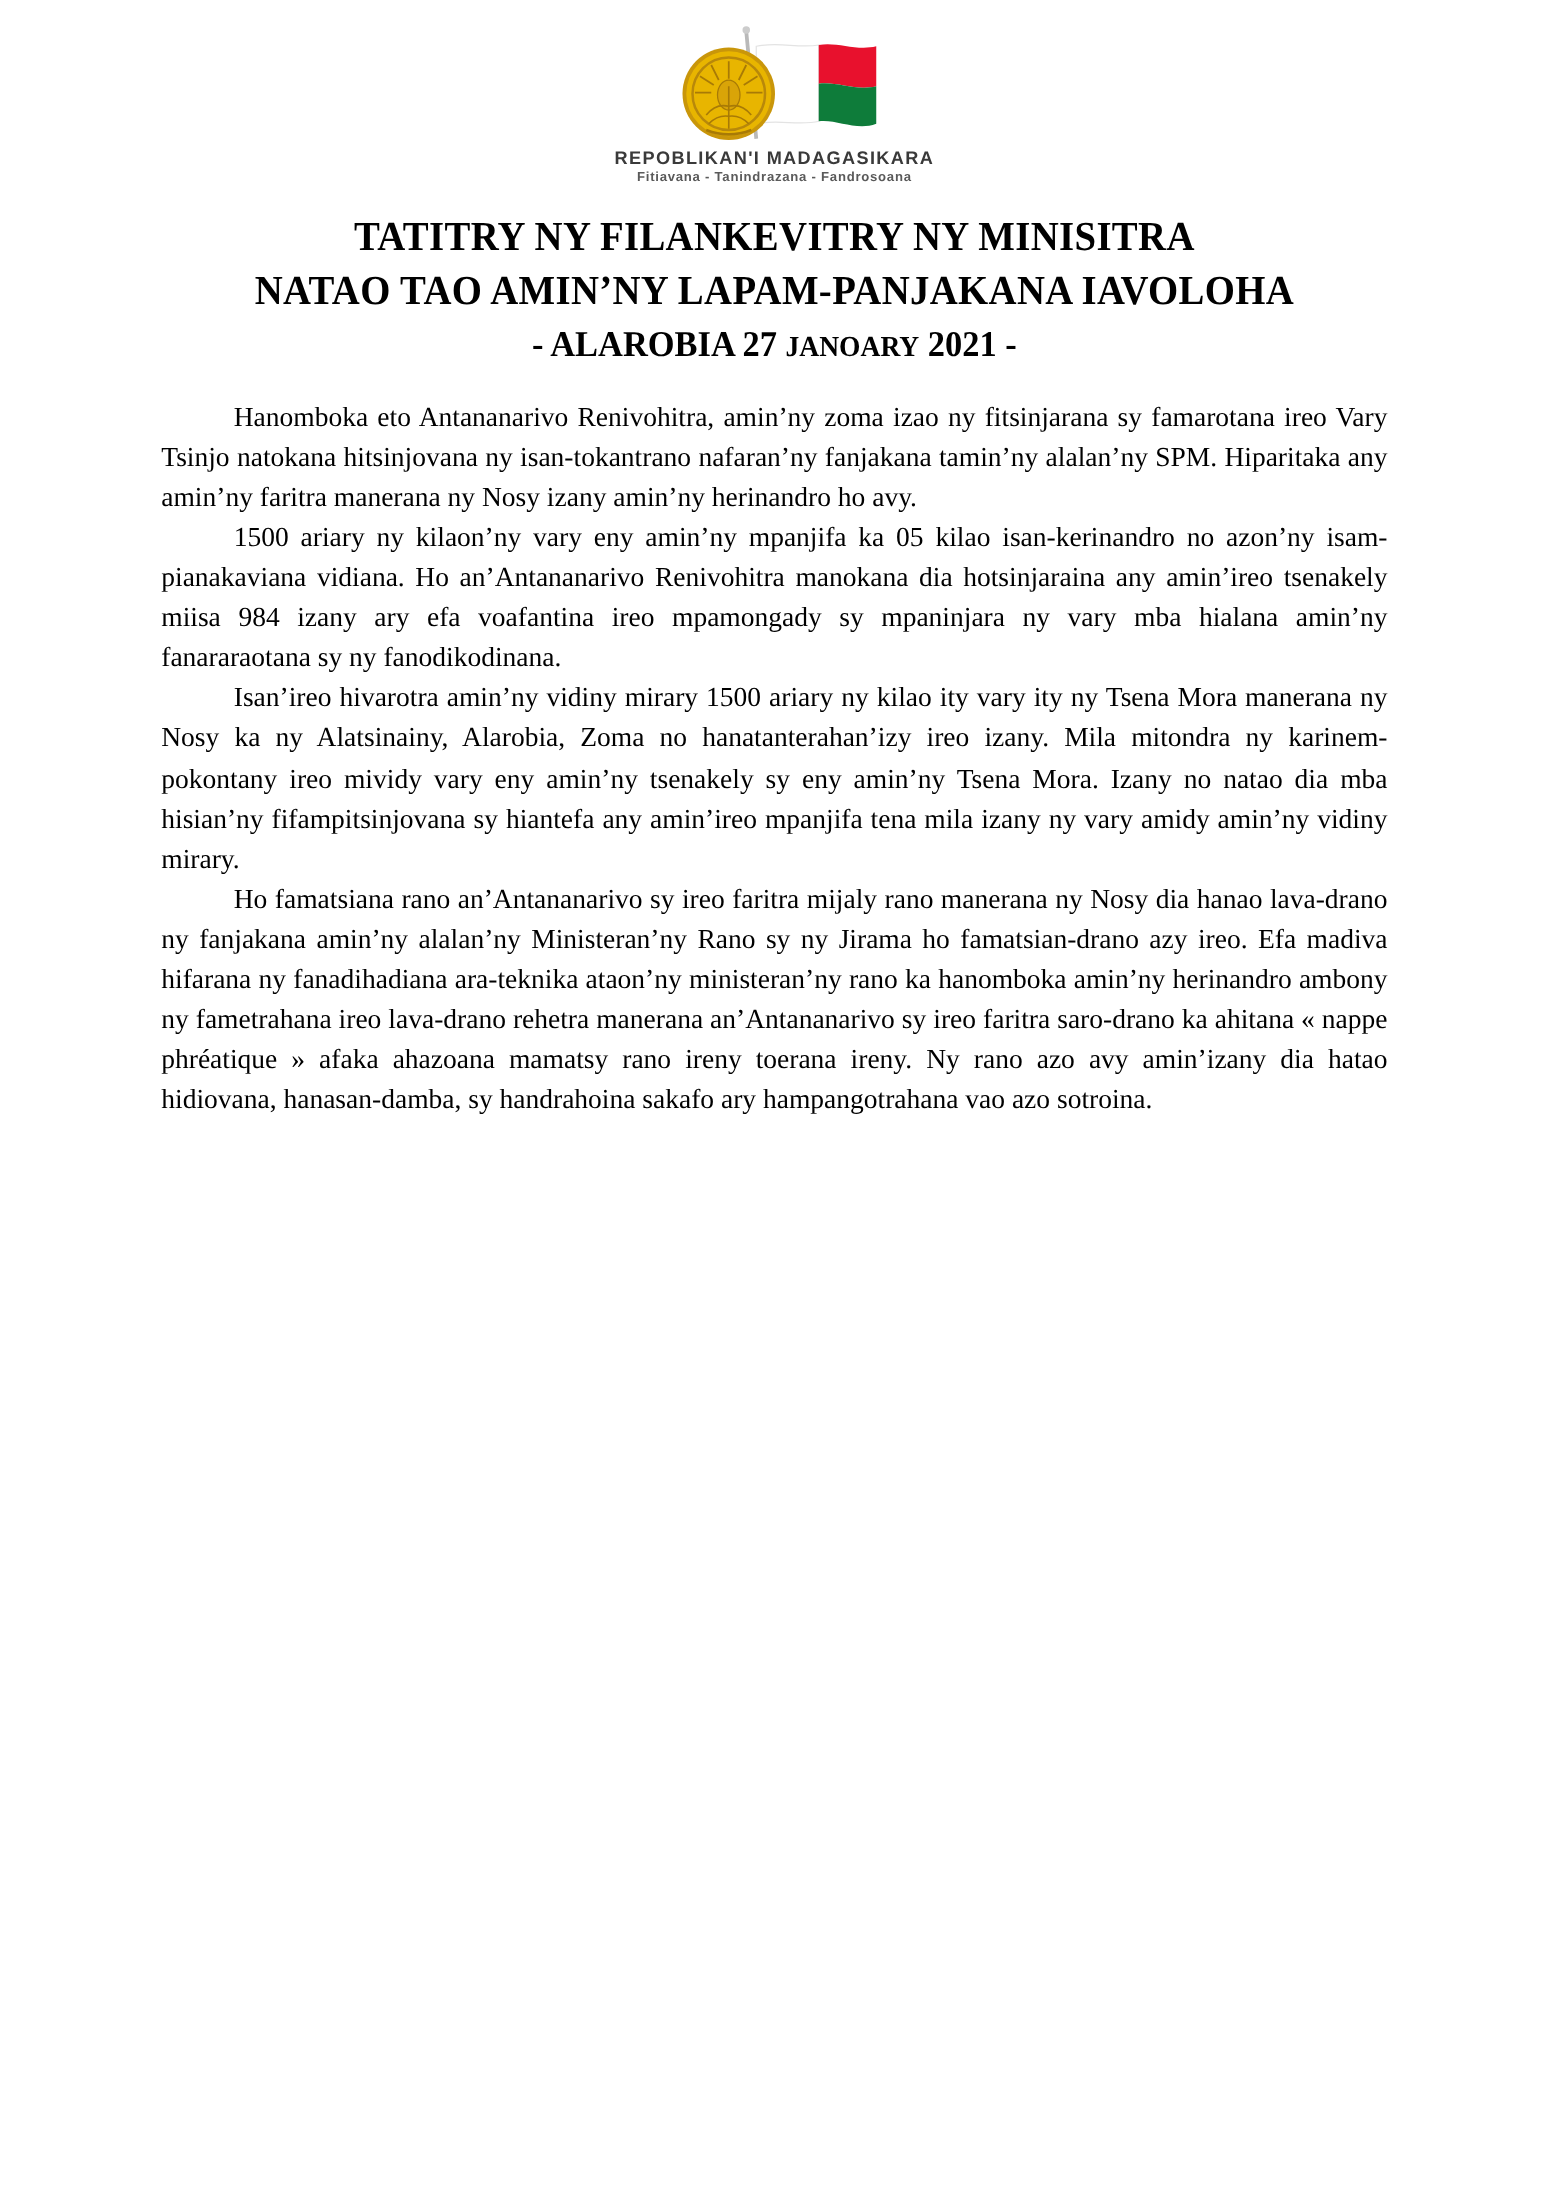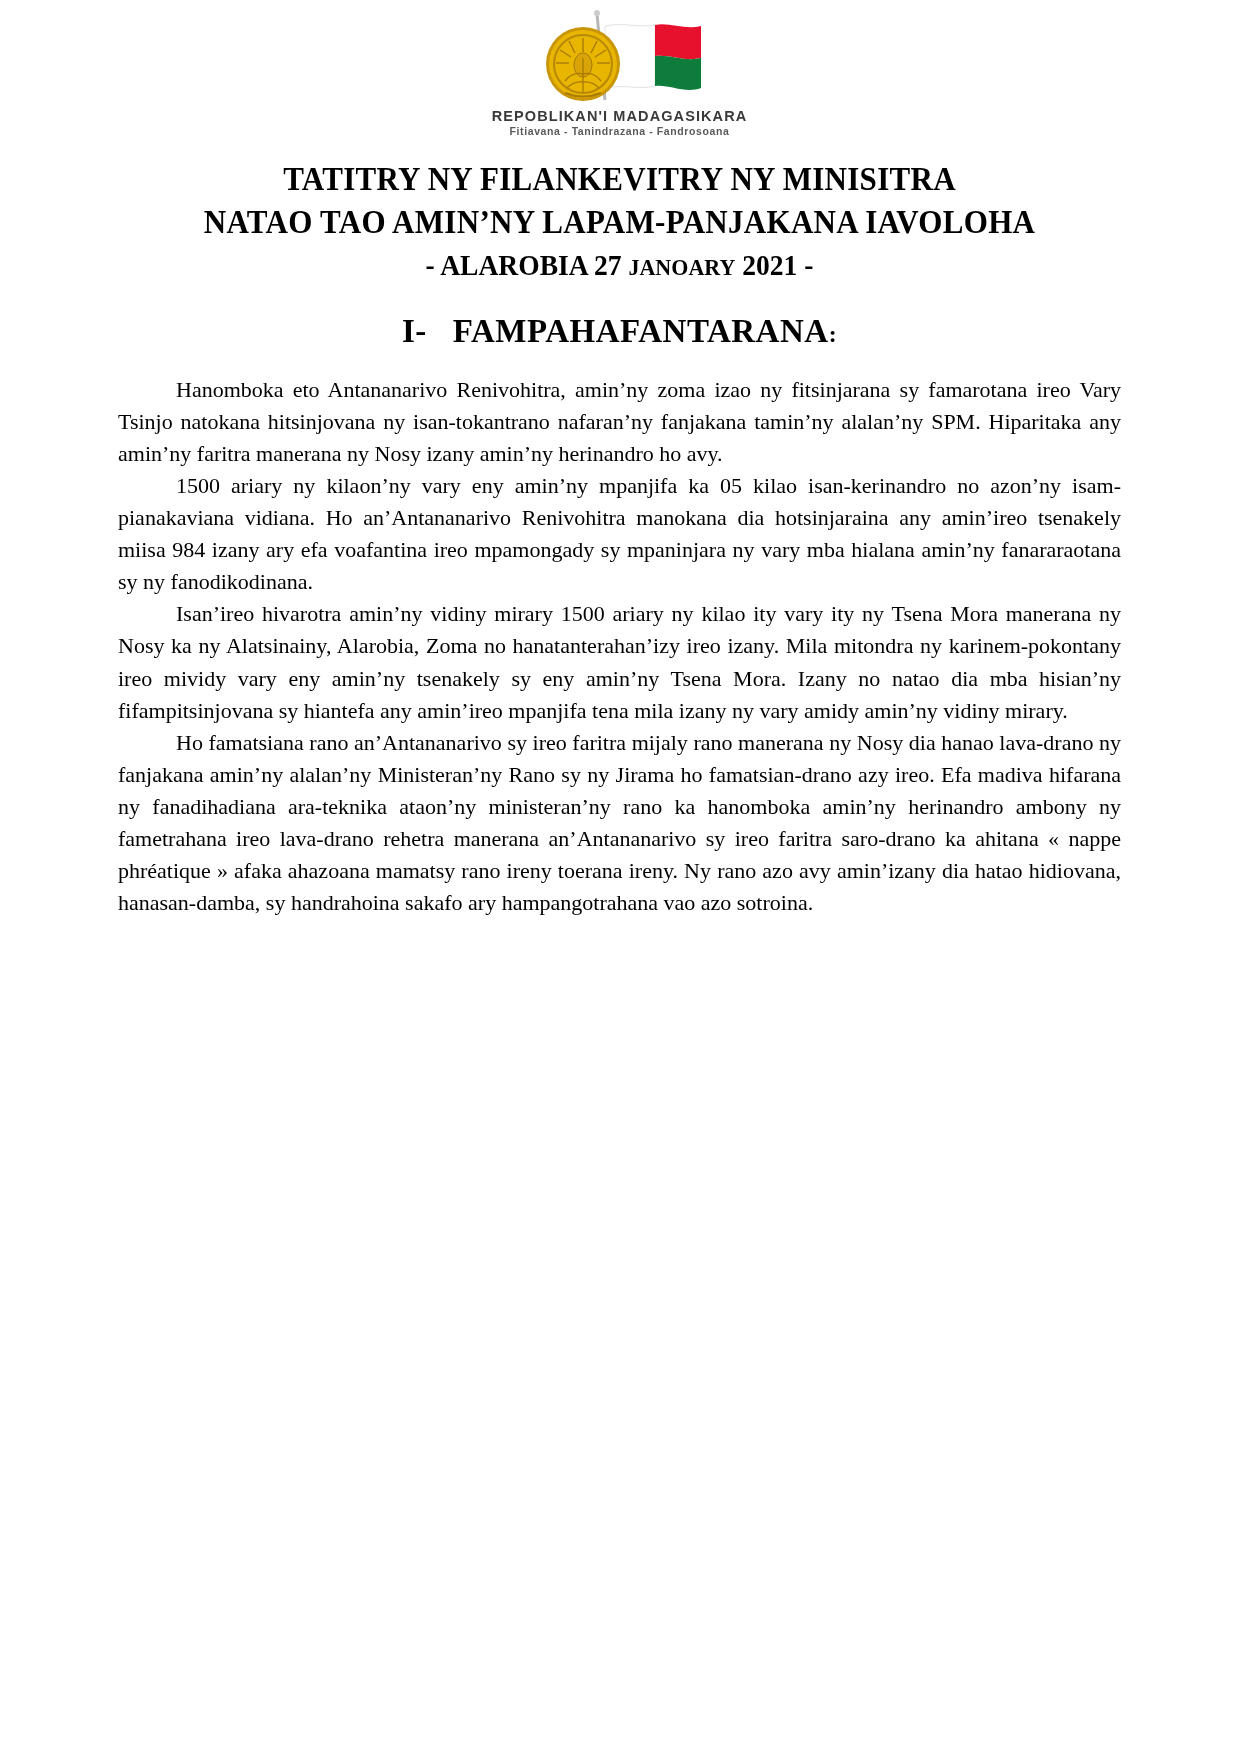--- a/index.html
+++ b/index.html
@@ -12,21 +12,21 @@
     width: 1239px;
     height: 1754px;
     font-family: "Liberation Serif", "DejaVu Serif", serif;
     color: #000000;
     -webkit-font-smoothing: antialiased;
   }
   .page {
     width: 1239px;
     height: 1754px;
     box-sizing: border-box;
-    padding: 0;
+    padding: 11px;
     position: relative;
     overflow: hidden;
   }
 
   
   .emblem-wrap {
     width: 100%;
     padding-top: 8px;
     display: flex;
     flex-direction: column;
@@ -179,23 +179,20 @@
     <span class="tline">TATITRY  NY FILANKEVITRY NY MINISITRA</span>
     <span class="tline">NATAO TAO AMIN’NY LAPAM-PANJAKANA IAVOLOHA</span>
   </div>
 
   <div class="doc-date">
     <span class="dash">-</span>
     <span>ALAROBIA 27 </span><span class="sc">Janoary</span><span> 2021</span>
     <span class="dash">-</span>
   </div>
 
-  <div class="section-title">
-    <span class="num">I-</span><span>FAMPAHAFANTARANA</span><span class="colon">:</span>
-  </div>
 
   <div class="body-area">
 
 
     <p class="body">Hanomboka eto Antananarivo Renivohitra, amin’ny zoma izao ny fitsinjarana sy famarotana ireo Vary Tsinjo natokana hitsinjovana ny isan-tokantrano nafaran’ny fanjakana tamin’ny alalan’ny SPM. Hiparitaka any amin’ny faritra manerana ny Nosy izany amin’ny herinandro ho avy.</p>
     <p class="body">1500 ariary ny kilaon’ny vary eny amin’ny mpanjifa ka 05 kilao isan-kerinandro no azon’ny isam-pianakaviana vidiana. Ho an’Antananarivo Renivohitra manokana dia hotsinjaraina any amin’ireo tsenakely miisa 984 izany ary efa voafantina ireo mpamongady sy mpaninjara ny vary mba hialana amin’ny fanararaotana sy ny fanodikodinana.</p>
     <p class="body">Isan’ireo hivarotra amin’ny vidiny mirary 1500 ariary ny kilao ity vary ity ny Tsena Mora manerana ny Nosy ka ny Alatsinainy, Alarobia, Zoma no hanatanterahan’izy ireo izany.   Mila mitondra ny karinem-pokontany ireo mividy vary eny amin’ny tsenakely sy eny amin’ny Tsena Mora. Izany no natao dia mba hisian’ny fifampitsinjovana sy hiantefa any amin’ireo mpanjifa tena mila izany ny vary amidy amin’ny vidiny mirary.</p>
 
 
     <p class="body">Ho famatsiana rano an’Antananarivo sy ireo faritra mijaly rano manerana ny Nosy dia hanao lava-drano ny fanjakana amin’ny alalan’ny Ministeran’ny Rano sy ny Jirama ho famatsian-drano azy ireo. Efa madiva hifarana ny fanadihadiana ara-teknika ataon’ny ministeran’ny rano ka hanomboka amin’ny herinandro ambony ny fametrahana ireo lava-drano rehetra manerana an’Antananarivo sy ireo faritra saro-drano ka ahitana « nappe phréatique » afaka ahazoana mamatsy  rano ireny toerana ireny. Ny rano azo avy amin’izany dia hatao hidiovana, hanasan-damba, sy handrahoina sakafo ary hampangotrahana vao azo sotroina.</p>

